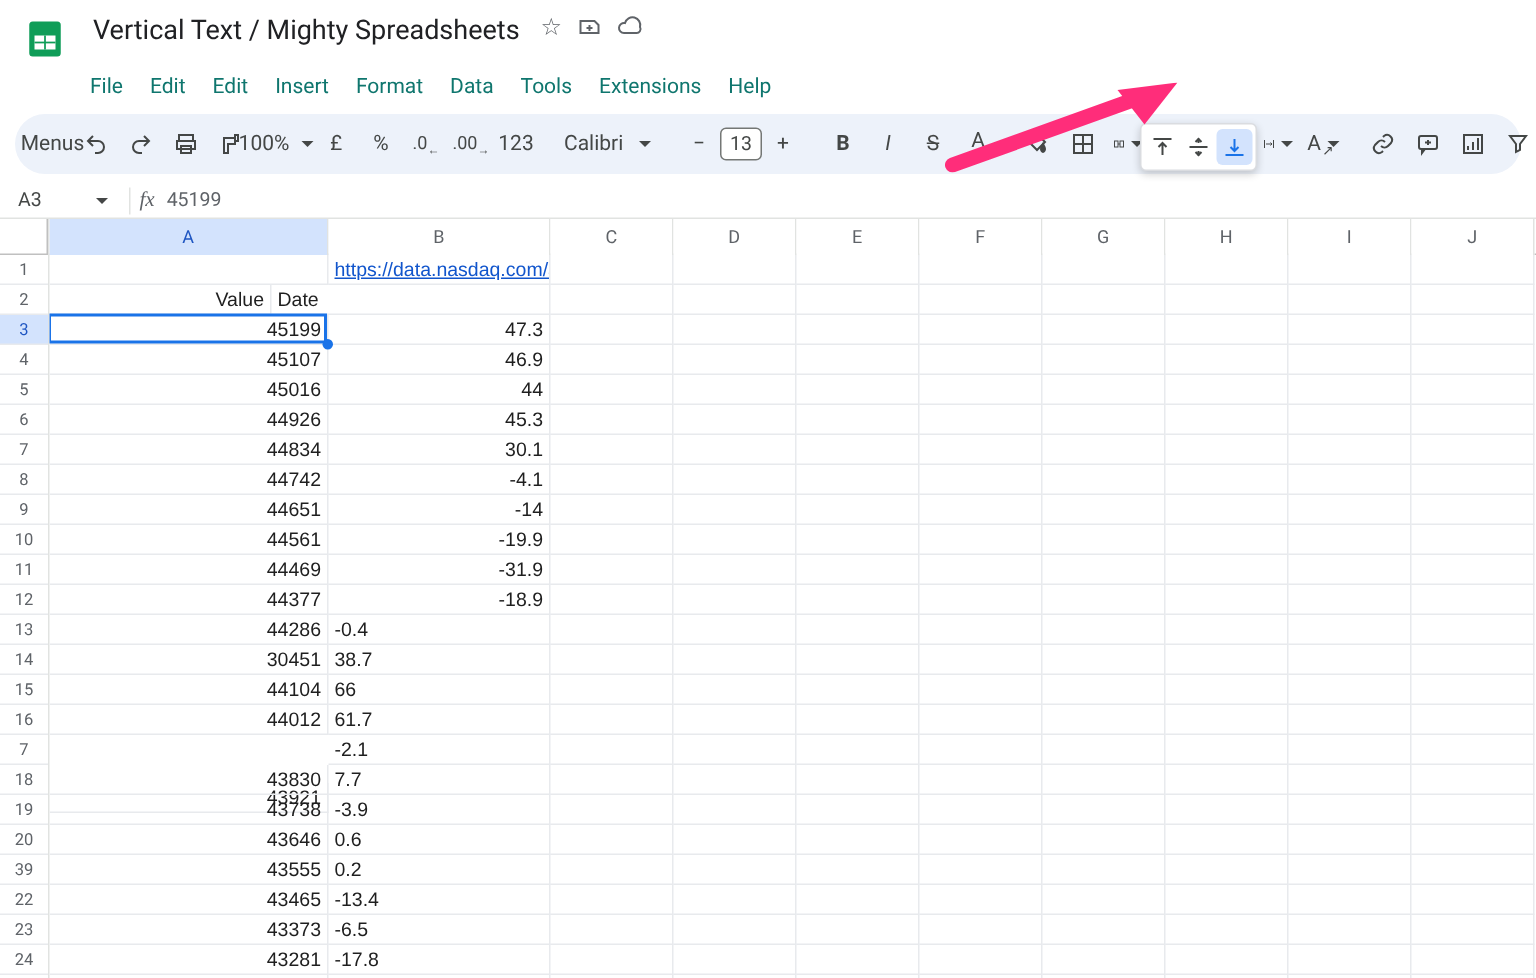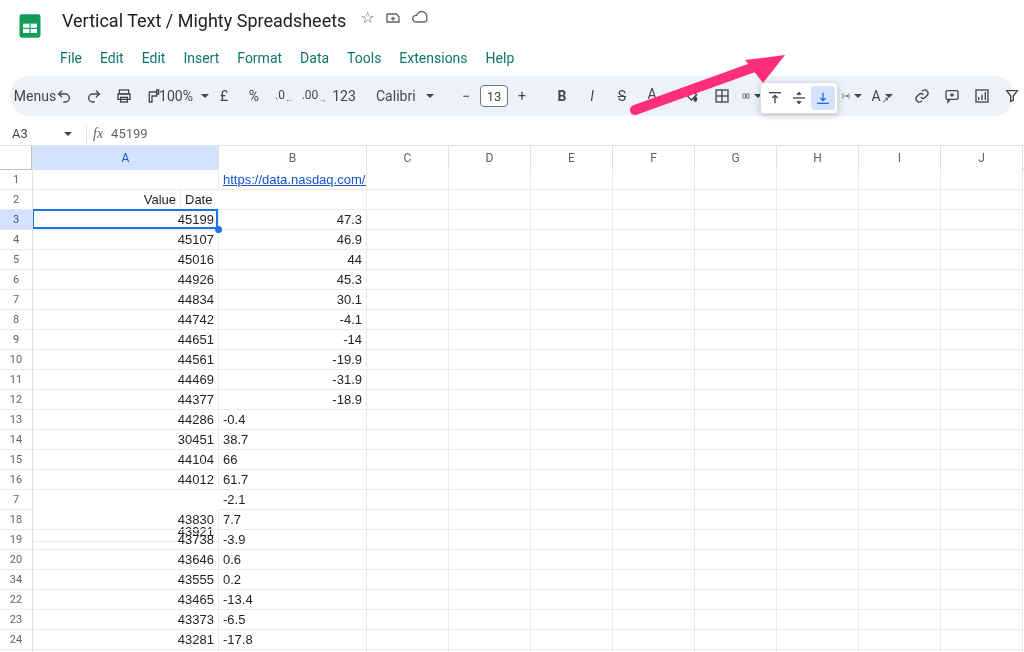--- a/index.html
+++ b/index.html
@@ -464,21 +464,21 @@
       <div class="rowhdr">11</div>
       <div class="rowhdr">12</div>
       <div class="rowhdr">13</div>
       <div class="rowhdr">14</div>
       <div class="rowhdr">15</div>
       <div class="rowhdr">16</div>
       <div class="rowhdr">7</div>
       <div class="rowhdr">18</div>
       <div class="rowhdr">19</div>
       <div class="rowhdr">20</div>
-      <div class="rowhdr">34</div>
+      <div class="rowhdr">39</div>
       <div class="rowhdr">22</div>
       <div class="rowhdr">23</div>
       <div class="rowhdr">24</div>
       <div class="rowhdr">25</div>
     </div>
   <div class="cols">
     <div class="colhdr-row" id="colhdrs">
         <div class="colhdr sel" style="width: 186px;">A</div>
         <div class="colhdr" style="width: 148px;">B</div>
         <div class="colhdr" style="width: 82px;">C</div>

